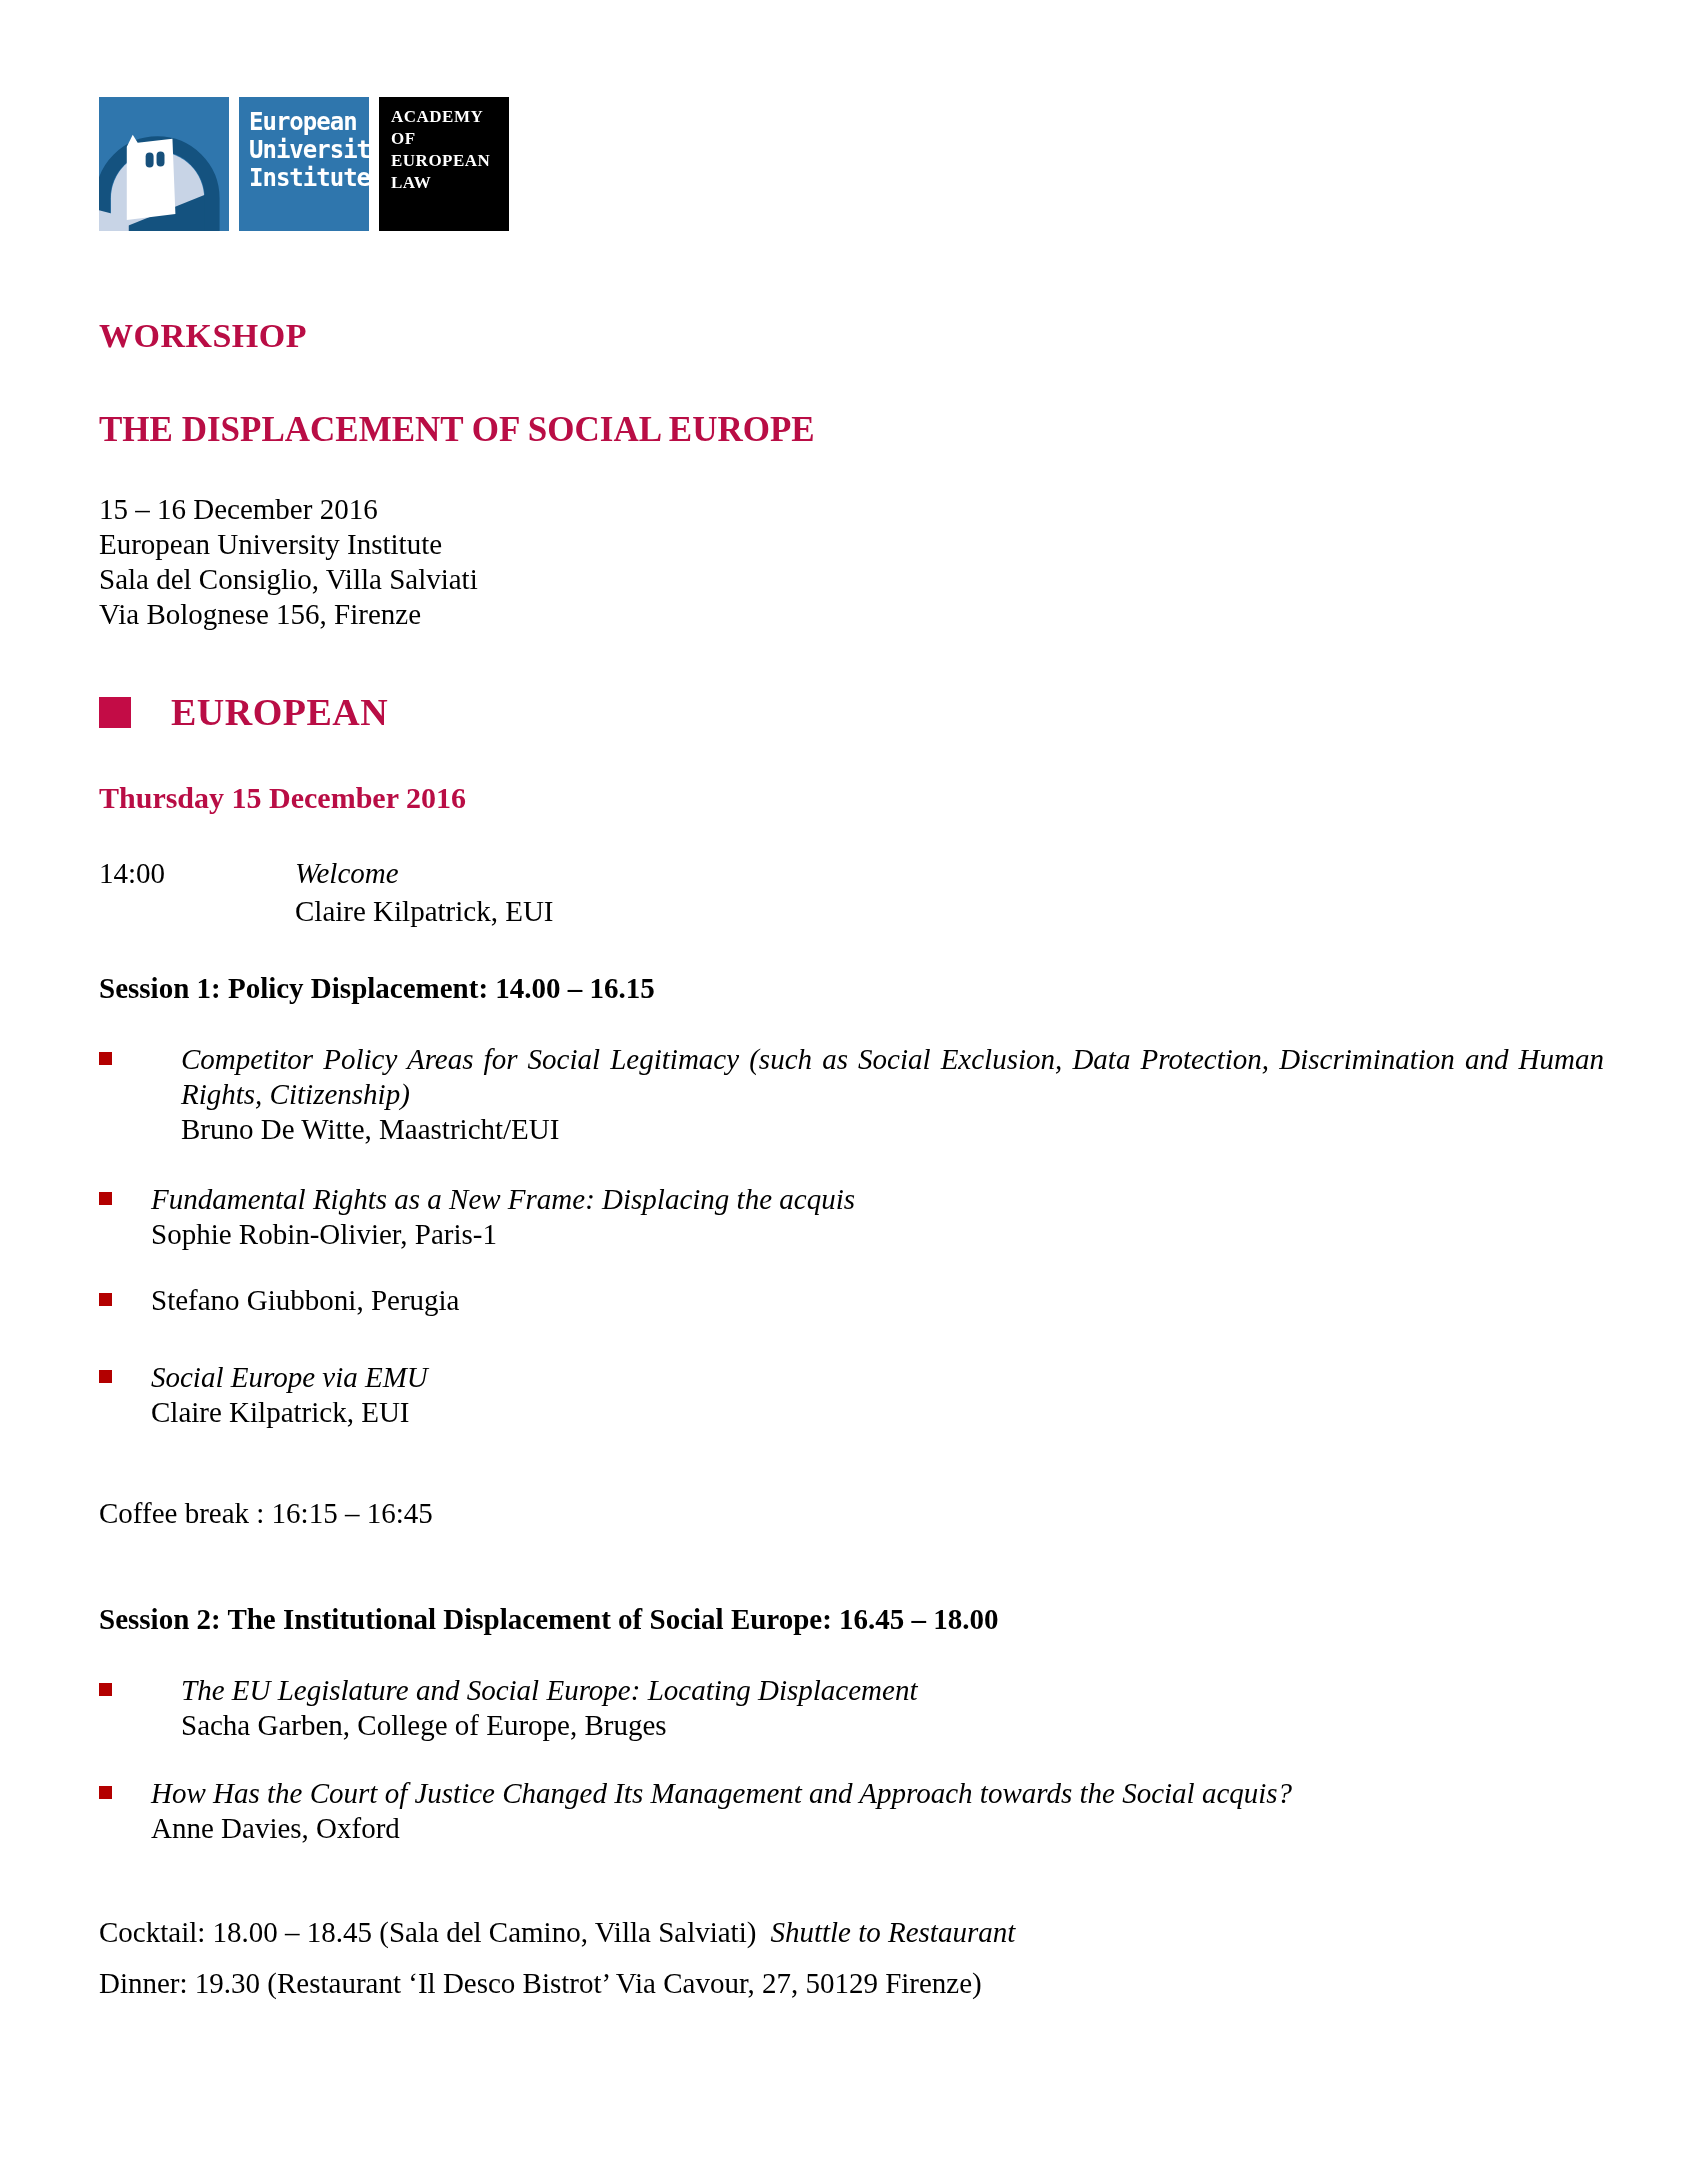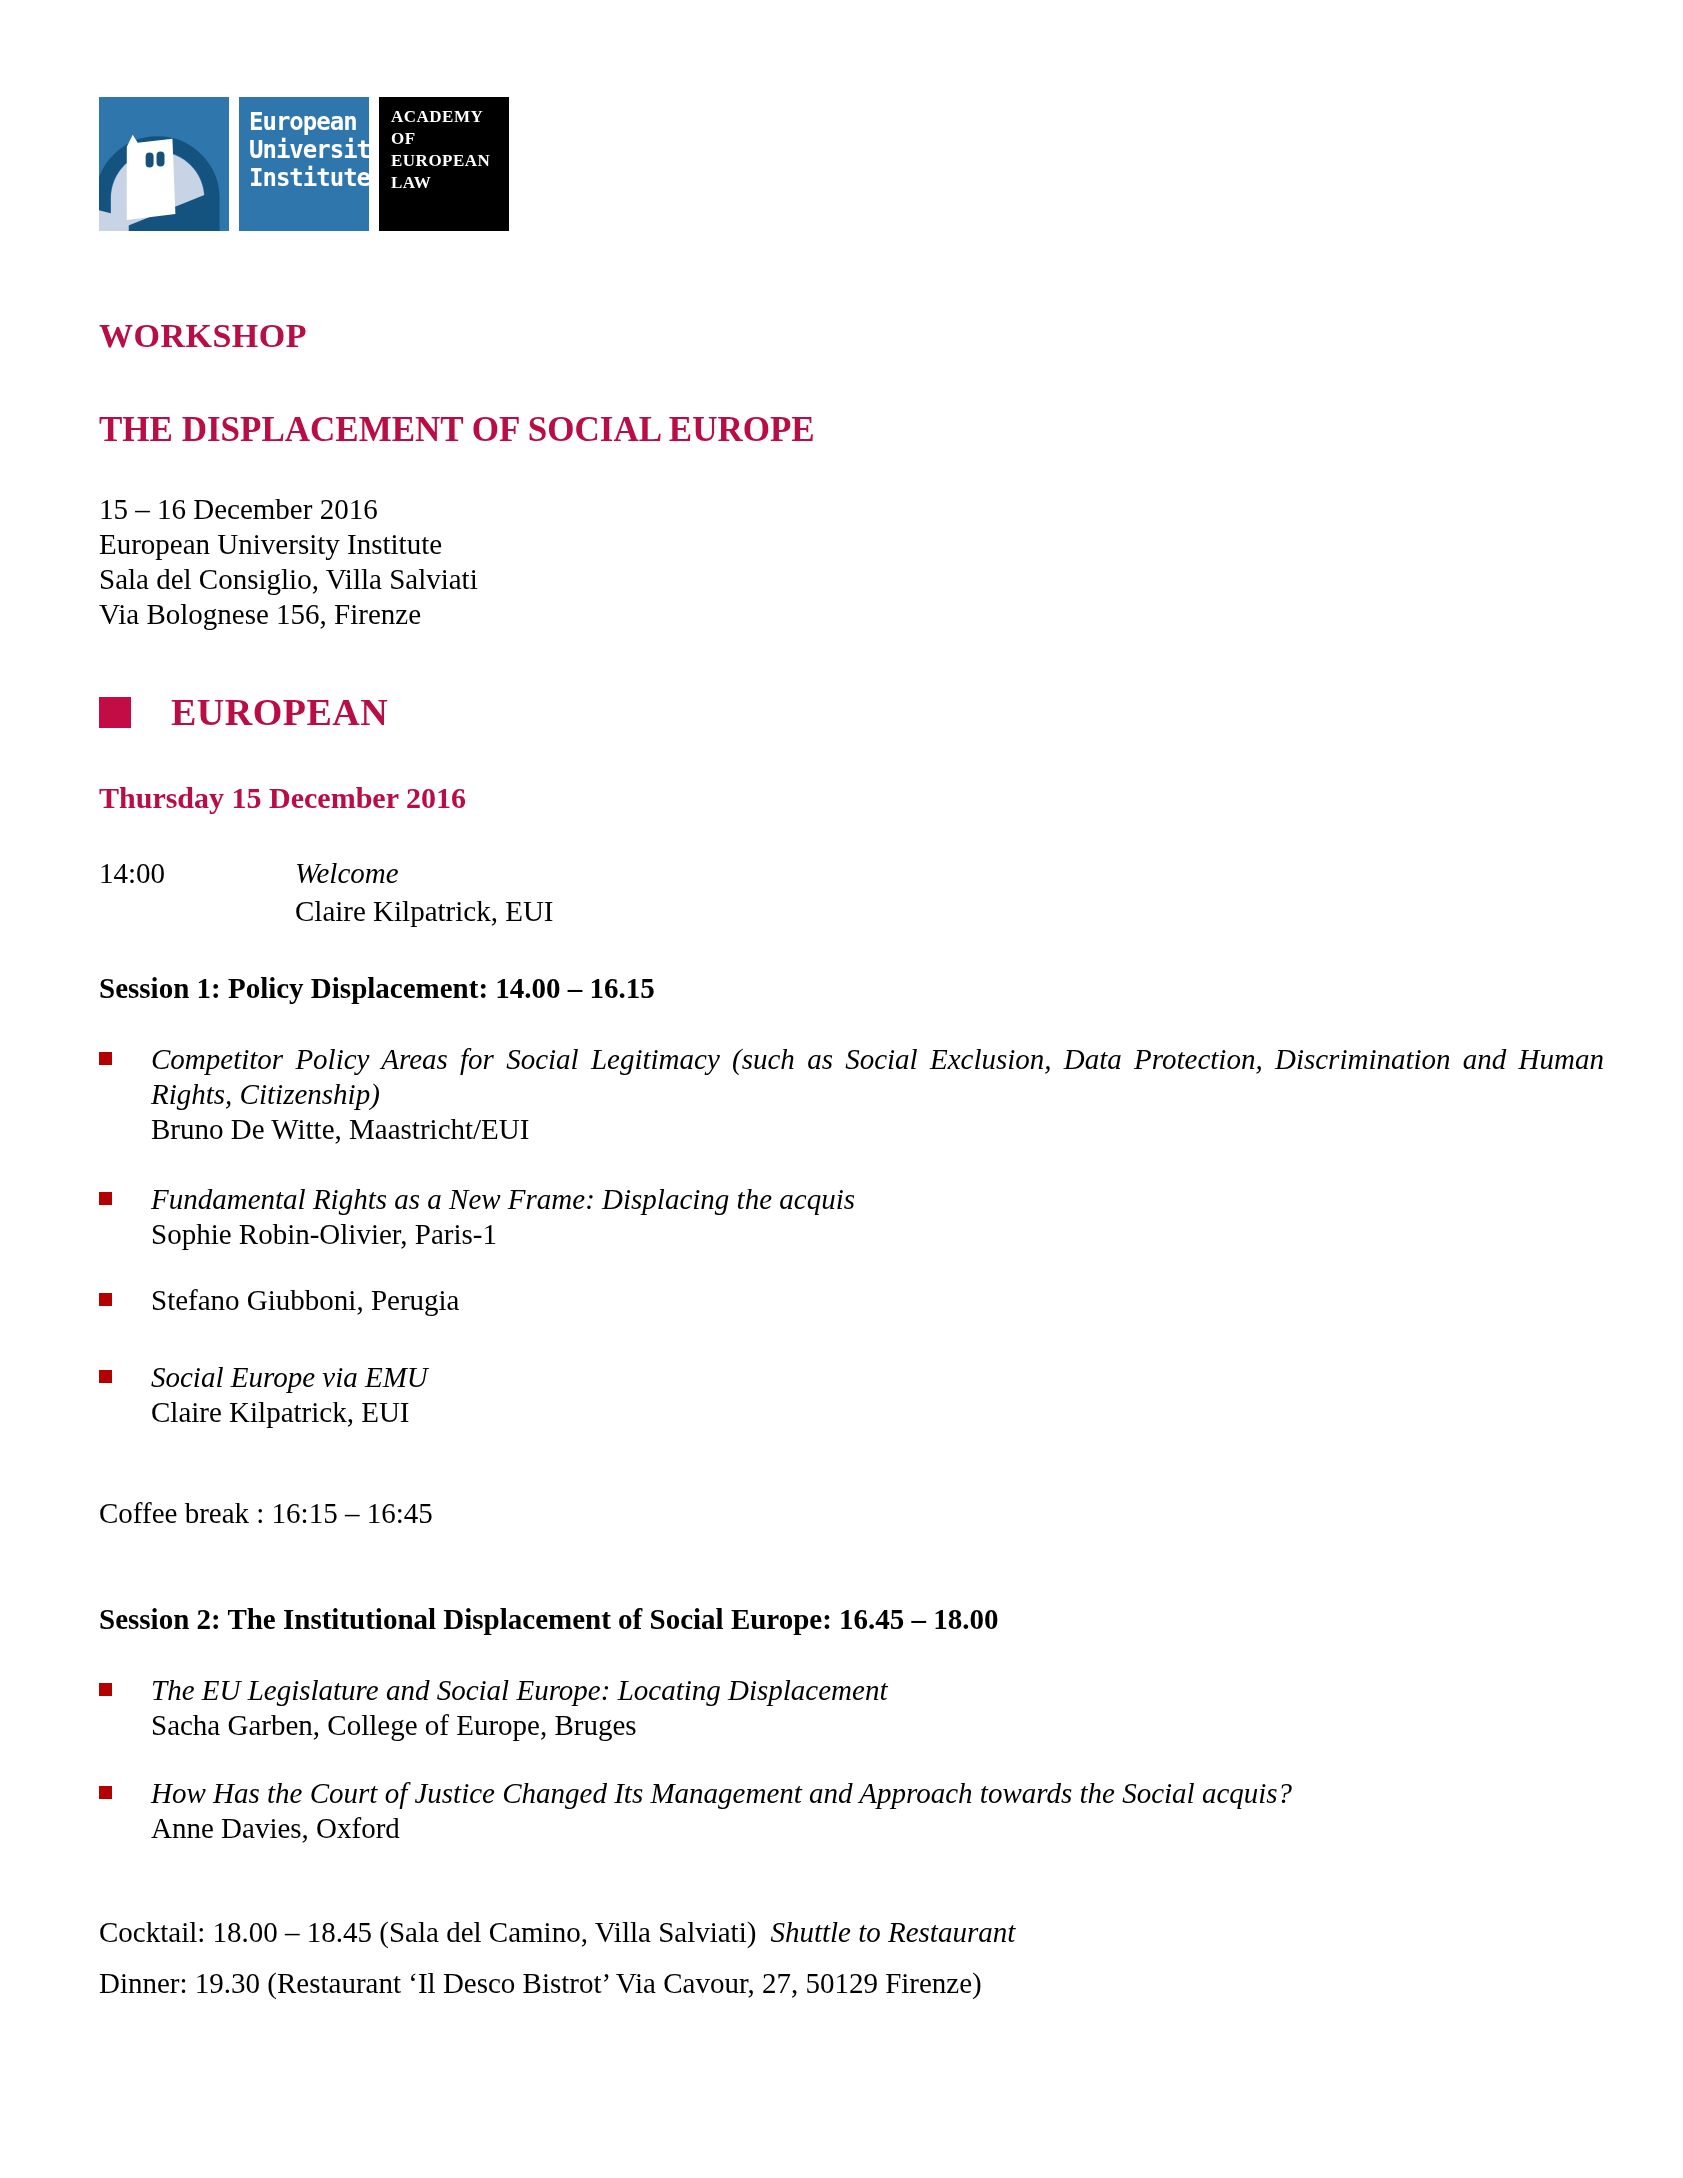--- a/index.html
+++ b/index.html
@@ -93,21 +93,21 @@
   
   .agenda-item { display: flex; font-size: 29px; line-height: 35px; }
   .bullet {
     flex: 0 0 13px;
     width: 13px; height: 13px;
     background: #B30000;
     margin-top: 10px;
   }
   .item-body { flex: 1; margin-left: 39px; }
   .item-title { font-style: italic; text-align: justify; }
-  .gap-36 { margin-top: 36px; }
+  .gap-36 { margin-top: 36px; gap: 30px; }
   .gap-35 { margin-top: 35px; }
   .gap-31 { margin-top: 31px; }
   .gap-42 { margin-top: 42px; }
   .gap-33 { margin-top: 33px; }
 
   
   .plain-line { font-size: 29px; line-height: 35px; }
   .coffee-break { margin-top: 66px; }
   .cocktail-line { margin-top: 69px; }
   .cocktail-note { font-style: italic; margin-left: 14px; }

